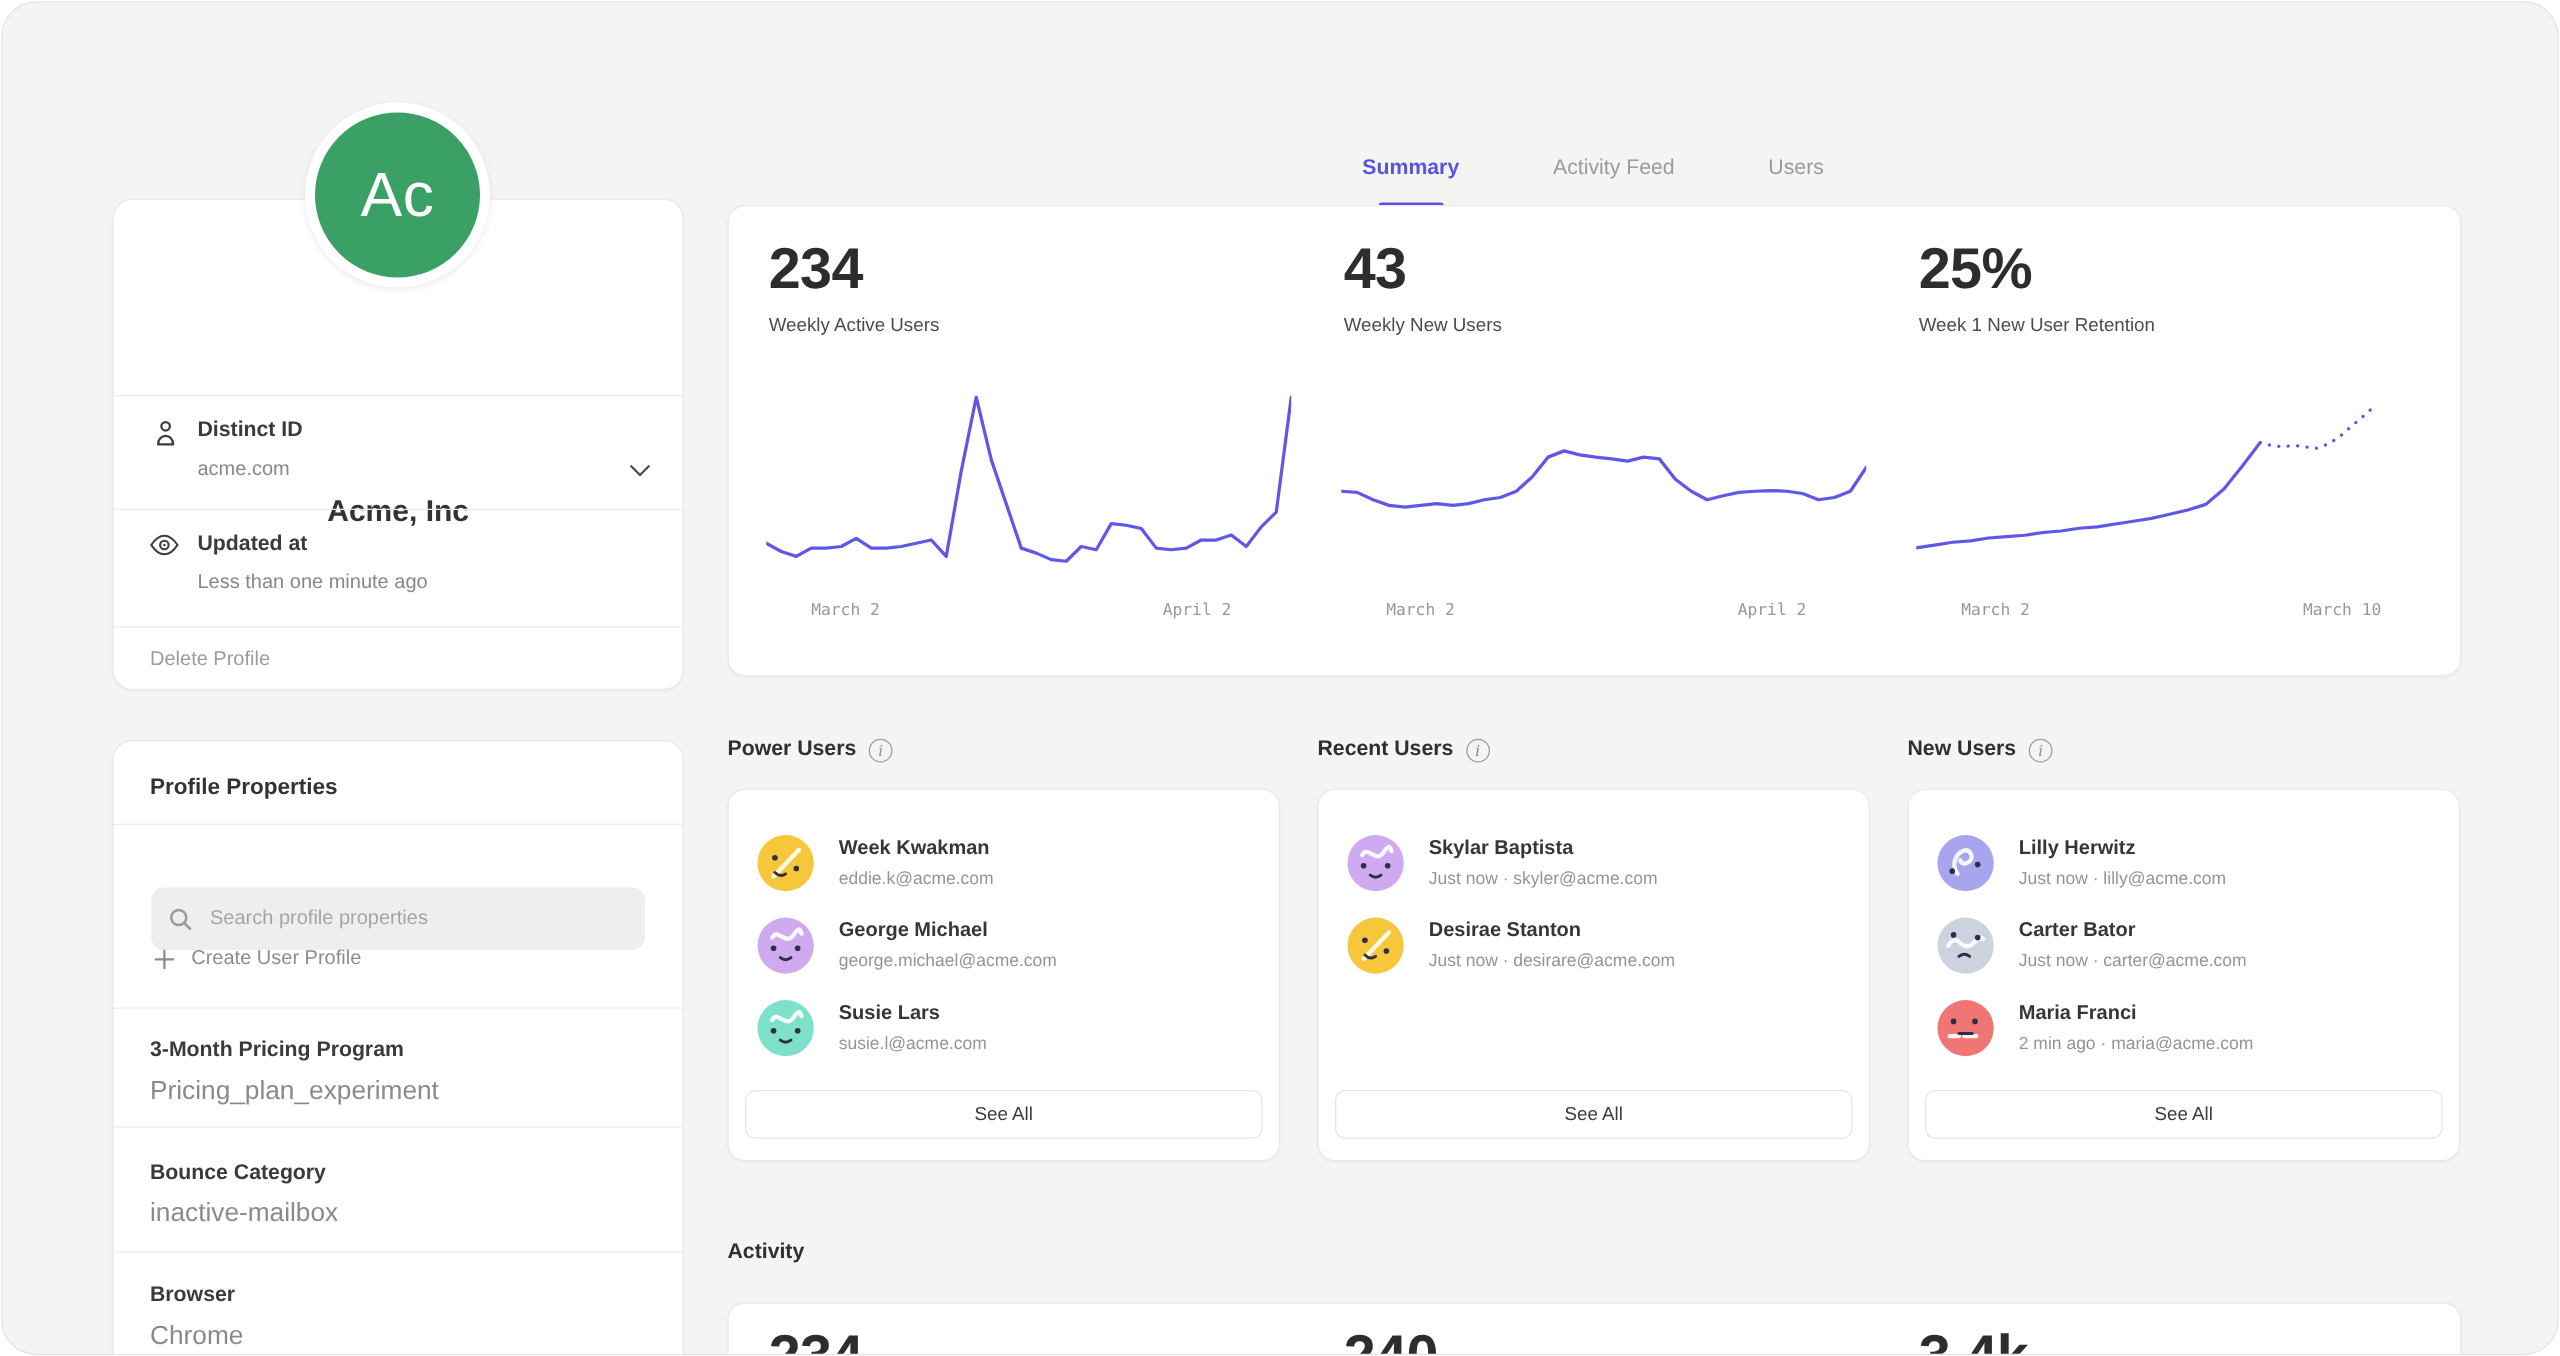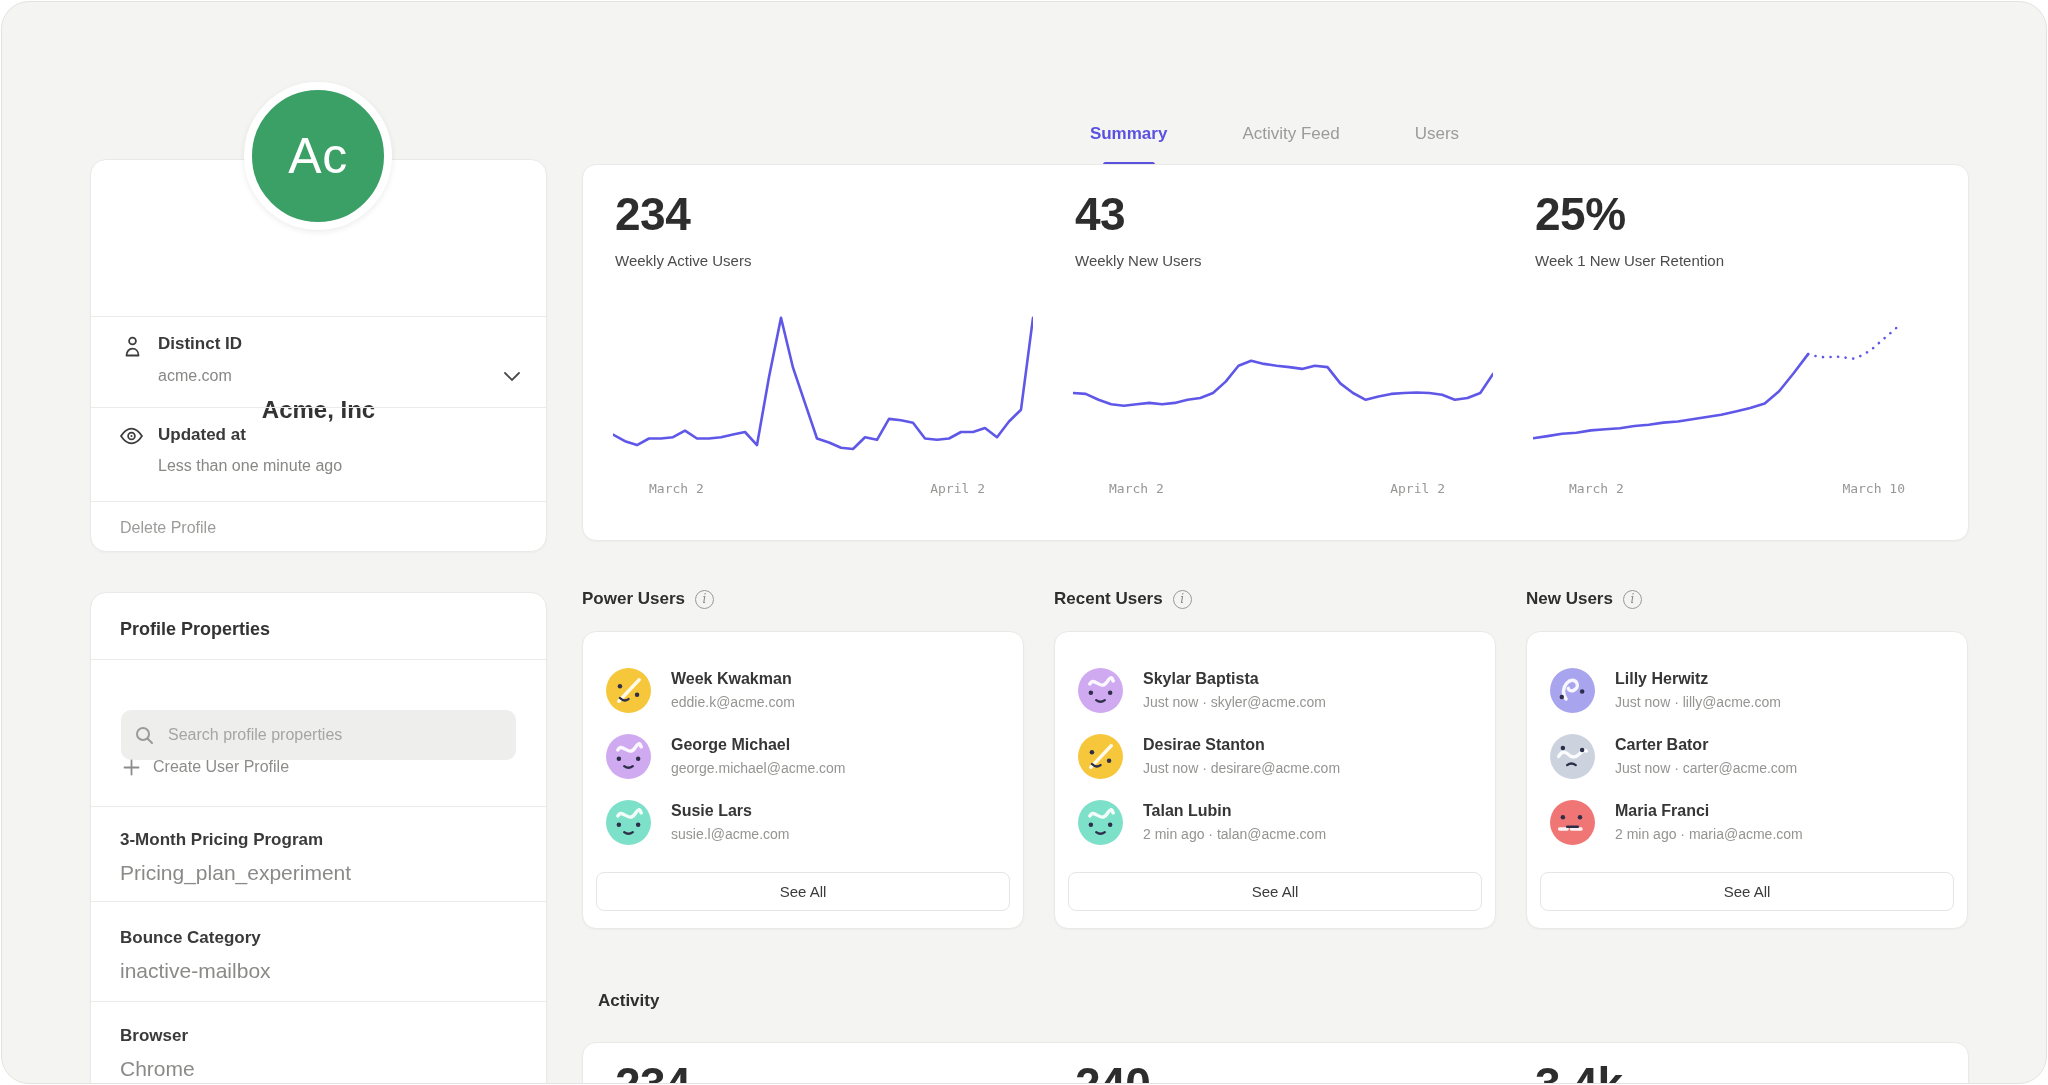--- a/index.html
+++ b/index.html
@@ -49,37 +49,37 @@
   .stat-col{position:absolute;top:0;width:460px;height:100%;}
   .stat-col:nth-child(1){left:32px;}  .stat-col:nth-child(2){left:492px;}  .stat-col:nth-child(3){left:952px;}
   .stat-value{position:absolute;left:0;top:24px;font-size:46px;font-weight:700;color:#2d2d2d;letter-spacing:-.5px;line-height:50px;}
   .stat-label{position:absolute;left:0;top:86px;font-size:15px;color:#4c4c4c;line-height:19px;}
   .spark{position:absolute;left:-2px;top:138px;}
   .axis-row{position:absolute;left:-2px;top:316px;width:420px;display:flex;justify-content:space-between;
         font-family:"DejaVu Sans Mono",monospace;font-size:13px;color:#979795;}
   .axis-row .l{margin-left:36px;} .axis-row .r{margin-right:48px;}
 
   
-  .section-title{position:absolute;top:586px;display:flex;align-items:center;gap:10px;
+  .section-title{position:absolute;top:586px;display:flex;align-items:flex-end;gap:10px;
         font-size:17px;font-weight:700;color:#2f2f2f;line-height:22px;}
   .info-icon{width:19px;height:19px;border:1.5px solid #9a9a98;border-radius:50%;box-sizing:border-box;
         color:#8a8a88;font-family:"DejaVu Serif",serif;font-style:italic;font-weight:400;font-size:12px;
         display:flex;align-items:center;justify-content:center;cursor:pointer;}
   .user-card{top:629px;width:440px;height:296px;border-radius:14px;}
   .user-row{position:absolute;left:23px;height:56px;display:flex;align-items:center;gap:20px;}
   .user-row:nth-of-type(1){top:30px;} .user-row:nth-of-type(2){top:96px;} .user-row:nth-of-type(3){top:162px;}
   .avatar-sm{width:45px;height:45px;border-radius:50%;flex:0 0 auto;}
   .user-name{font-size:16px;font-weight:700;color:#363636;line-height:20px;margin-bottom:5px;}
   .user-meta{font-size:14px;color:#949492;line-height:17px;}
   .see-all{position:absolute;left:13px;right:13px;top:240px;height:39px;border:1px solid #e5e5e3;
         border-radius:8px;background:#fff;display:flex;align-items:center;justify-content:center;
         font-size:15px;color:#3b3b3b;cursor:pointer;font-family:"Liberation Sans",sans-serif;}
 
   
-  .activity-title{position:absolute;left:580px;top:988px;font-size:17px;font-weight:700;color:#2f2f2f;line-height:22px;margin-left:16px;}
+  .activity-title{position:absolute;left:580px;top:988px;font-size:17px;font-weight:700;color:#2f2f2f;line-height:22px;}
   .activity-card{left:580px;top:1040px;width:1385px;height:170px;border-radius:14px;}
   .activity-num{position:absolute;top:16px;font-size:46px;font-weight:700;color:#2d2d2d;letter-spacing:-.5px;line-height:50px;}
   .activity-num.n0{left:32px;} .activity-num.n1{left:492px;} .activity-num.n2{left:952px;}
 
   svg{display:block;}
 </style>
 </head>
 <body>
 
 <div class="stage">
@@ -278,34 +278,20 @@
               <circle cx="13" cy="17" r="2.1" fill="#2e2e4a"></circle>
               <circle cx="29" cy="25" r="2.1" fill="#2e2e4a"></circle>
               <path d="M13 28 Q17 32 21 29" stroke="#2e2e4a" stroke-width="2.2" fill="none" stroke-linecap="round"></path>
             </svg>
           </div>
       <div>
             <div class="user-name">Desirae Stanton</div>
            <div class="user-meta">Just now · desirare@acme.com</div>
           </div>
     </div>
-    <div class="user-row">
-      <div class="avatar-sm" style="background: rgb(125, 224, 200);">
-            <svg viewBox="0 0 42 42" width="100%" height="100%">
-              <path d="M11 15 C15 7 21 22 27 13 S32 13 33 12" stroke="rgba(255,255,255,.9)" stroke-width="3.2" fill="none" stroke-linecap="round"></path>
-              <circle cx="12" cy="23" r="2.1" fill="#2e2e4a"></circle>
-              <circle cx="30" cy="23" r="2.1" fill="#2e2e4a"></circle>
-              <path d="M17 30 Q21 33 25 30" stroke="#2e2e4a" stroke-width="2.2" fill="none" stroke-linecap="round"></path>
-            </svg>
-          </div>
-      <div>
-            <div class="user-name">Talan Lubin</div>
-           <div class="user-meta">2 min ago · talan@acme.com</div>
-          </div>
-    </div>
     <button class="see-all">See All</button>
   </div>
 
   <div class="card user-card" style="left:1524px">
     <div class="user-row">
       <div class="avatar-sm" style="background: rgb(169, 164, 238);">
             <svg viewBox="0 0 42 42" width="100%" height="100%">
               <path d="M15 29 C7 18 21 6 25 14 C28 20 18 24 17 19" stroke="rgba(255,255,255,.9)" stroke-width="3.2" fill="none" stroke-linecap="round"></path>
               <circle cx="11" cy="27" r="2.1" fill="#2e2e4a"></circle>
               <circle cx="30" cy="22" r="2.1" fill="#2e2e4a"></circle>

